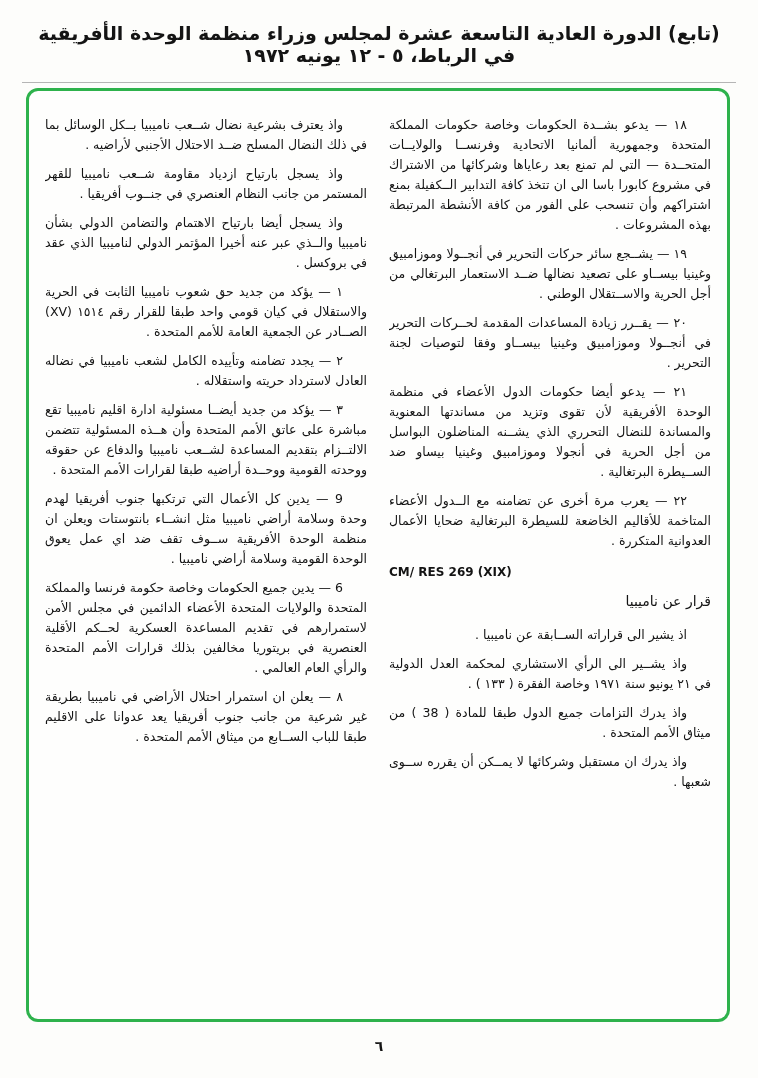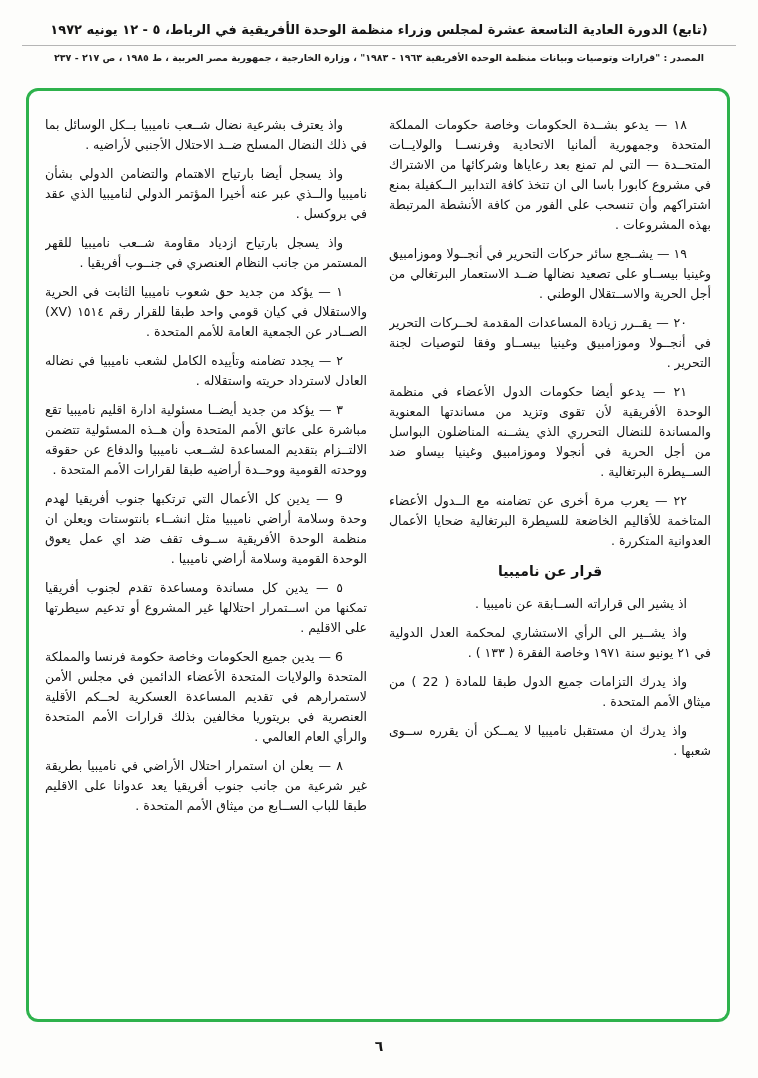--- a/index.html
+++ b/index.html
@@ -16,24 +16,24 @@
     color: #141414;
     overflow: hidden;
     box-sizing: border-box;
   }
   .header {
     position: absolute;
     top: 22px; left: 22px; right: 22px;
     text-align: center;
   }
   .doc-title {
-    font-size: 13px;
+    font-size: 19px;
     font-weight: bold;
     letter-spacing: 0.2px;
-    padding-bottom: 8px;
+    padding-bottom: 16px;
     border-bottom: 1px solid #b5b5b5;
   }
   .doc-source {
     margin-top: 6px;
     font-size: 9.5px;
     font-weight: bold;
     color: #1d1d1d;
   }
   .green-box {
     position: absolute;
@@ -64,24 +64,23 @@
   }
   .para.reference {
     direction: ltr;
     text-align: left;
     text-indent: 0;
     font-size: 12px;
     font-weight: bold;
     margin: 12px 0 8px 0;
   }
   .para.heading {
-    text-align: center;
     text-indent: 0;
     font-size: 14px;
-    font-weight: bold;
+    font-weight: normal;
     margin: 4px 0 12px 0;
   }
   .page-number {
     position: absolute;
     bottom: 24px; left: 0; right: 0;
     text-align: center;
     font-size: 14px;
     font-weight: bold;
   }
 </style>
@@ -96,35 +95,35 @@
   </div>
 
   <div class="green-box">
     <div class="columns">
       <div class="column">
           <div class="para paragraph">١٨ — يدعو بشــدة الحكومات وخاصة حكومات المملكة المتحدة وجمهورية ألمانيا الاتحادية وفرنســا والولايــات المتحــدة — التي لم تمنع بعد رعاياها وشركائها من الاشتراك في مشروع كابورا باسا الى ان تتخذ كافة التدابير الــكفيلة بمنع اشتراكهم وأن تنسحب على الفور من كافة الأنشطة المرتبطة بهذه المشروعات .</div>
           <div class="para paragraph">١٩ — يشــجع سائر حركات التحرير في أنجــولا وموزامبيق وغينيا بيســاو على تصعيد نضالها ضــد الاستعمار البرتغالي من أجل الحرية والاســتقلال الوطني .</div>
           <div class="para paragraph">٢٠ — يقــرر زيادة المساعدات المقدمة لحــركات التحرير في أنجــولا وموزامبيق وغينيا بيســاو وفقا لتوصيات لجنة التحرير .</div>
           <div class="para paragraph">٢١ — يدعو أيضا حكومات الدول الأعضاء في منظمة الوحدة الأفريقية لأن تقوى وتزيد من مساندتها المعنوية والمساندة للنضال التحرري الذي يشــنه المناضلون البواسل من أجل الحرية في أنجولا وموزامبيق وغينيا بيساو ضد الســيطرة البرتغالية .</div>
           <div class="para paragraph">٢٢ — يعرب مرة أخرى عن تضامنه مع الــدول الأعضاء المتاخمة للأقاليم الخاضعة للسيطرة البرتغالية ضحايا الأعمال العدوانية المتكررة .</div>
+          <div class="para reference">CM/ RES 269 (XIX)</div>
           <div class="para heading">قرار عن ناميبيا</div>
           <div class="para paragraph">اذ يشير الى قراراته الســابقة عن ناميبيا .</div>
           <div class="para paragraph">واذ يشــير الى الرأي الاستشاري لمحكمة العدل الدولية في ٢١ يونيو سنة ١٩٧١ وخاصة الفقرة ( ١٣٣ ) .</div>
-          <div class="para paragraph">واذ يدرك التزامات جميع الدول طبقا للمادة ( 22 ) من ميثاق الأمم المتحدة .</div>
-          <div class="para paragraph">واذ يدرك ان مستقبل ناميبيا لا يمــكن أن يقرره ســوى شعبها .</div>
+          <div class="para paragraph">واذ يدرك التزامات جميع الدول طبقا للمادة ( 38 ) من ميثاق الأمم المتحدة .</div>
+          <div class="para paragraph">واذ يدرك ان مستقبل وشركائها لا يمــكن أن يقرره ســوى شعبها .</div>
         </div>
       <div class="column">
           <div class="para paragraph">واذ يعترف بشرعية نضال شــعب ناميبيا بــكل الوسائل بما في ذلك النضال المسلح ضــد الاحتلال الأجنبي لأراضيه .</div>
+          <div class="para paragraph">واذ يسجل بارتياح ازدياد مقاومة شــعب ناميبيا للقهر المستمر من جانب النظام العنصري في جنــوب أفريقيا .</div>
           <div class="para paragraph">واذ يسجل أيضا بارتياح الاهتمام والتضامن الدولي بشأن ناميبيا والــذي عبر عنه أخيرا المؤتمر الدولي لناميبيا الذي عقد في بروكسل .</div>
-          <div class="para paragraph">واذ يسجل بارتياح ازدياد مقاومة شــعب ناميبيا للقهر المستمر من جانب النظام العنصري في جنــوب أفريقيا .</div>
           <div class="para paragraph">١ — يؤكد من جديد حق شعوب ناميبيا الثابت في الحرية والاستقلال في كيان قومي واحد طبقا للقرار رقم ١٥١٤ (XV) الصــادر عن الجمعية العامة للأمم المتحدة .</div>
           <div class="para paragraph">٢ — يجدد تضامنه وتأييده الكامل لشعب ناميبيا في نضاله العادل لاسترداد حريته واستقلاله .</div>
           <div class="para paragraph">٣ — يؤكد من جديد أيضــا مسئولية ادارة اقليم ناميبيا تقع مباشرة على عاتق الأمم المتحدة وأن هــذه المسئولية تتضمن الالتــزام بتقديم المساعدة لشــعب ناميبيا والدفاع عن حقوقه ووحدته القومية ووحــدة أراضيه طبقا لقرارات الأمم المتحدة .</div>
           <div class="para paragraph">9 — يدين كل الأعمال التي ترتكبها جنوب أفريقيا لهدم وحدة وسلامة أراضي ناميبيا مثل انشــاء بانتوستات ويعلن ان منظمة الوحدة الأفريقية ســوف تقف ضد اي عمل يعوق الوحدة القومية وسلامة أراضي ناميبيا .</div>
-          <div class="para paragraph">٥ — يدين كل مساندة ومساعدة تقدم لجنوب أفريقيا تمكنها من اســتمرار احتلالها غير المشروع أو تدعيم سيطرتها على الاقليم .</div>
           <div class="para paragraph">6 — يدين جميع الحكومات وخاصة حكومة فرنسا والمملكة المتحدة والولايات المتحدة الأعضاء الدائمين في مجلس الأمن لاستمرارهم في تقديم المساعدة العسكرية لحــكم الأقلية العنصرية في بريتوريا مخالفين بذلك قرارات الأمم المتحدة والرأي العام العالمي .</div>
           <div class="para paragraph">٨ — يعلن ان استمرار احتلال الأراضي في ناميبيا بطريقة غير شرعية من جانب جنوب أفريقيا يعد عدوانا على الاقليم طبقا للباب الســابع من ميثاق الأمم المتحدة .</div>
         </div>
     </div>
   </div>
 
   <div class="page-number">٦</div>
 
 </div>
 

